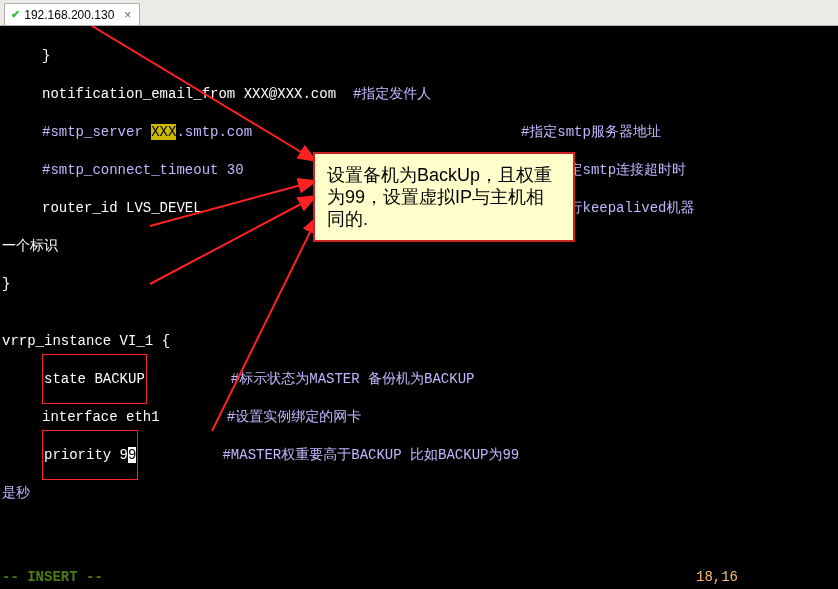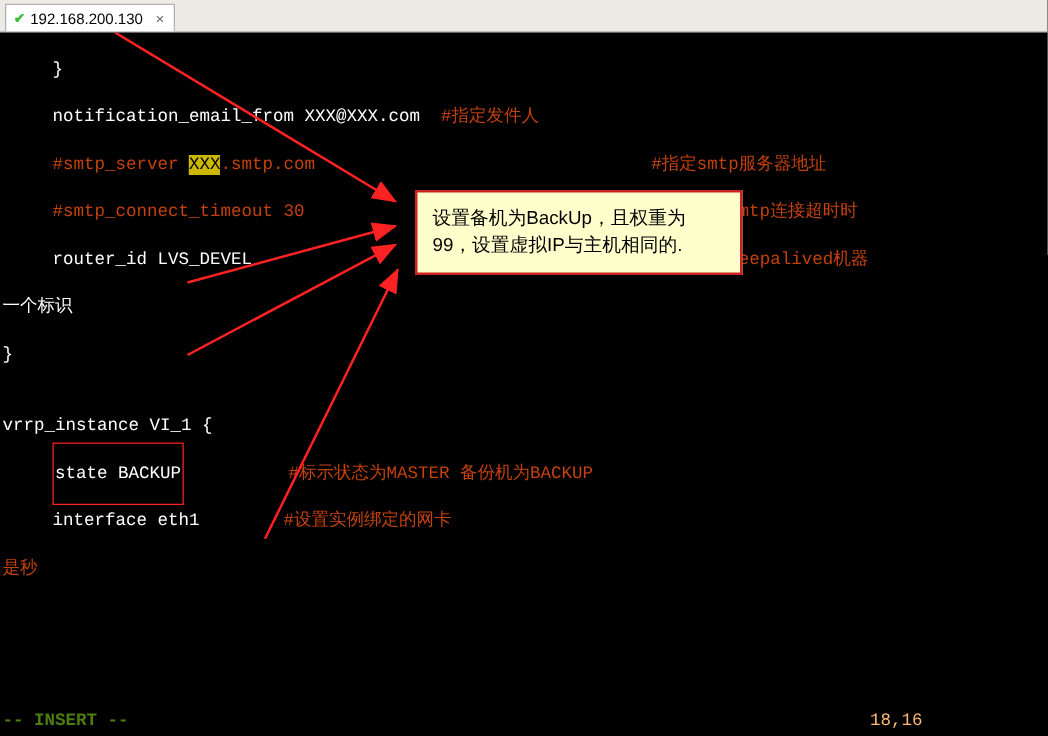--- a/index.html
+++ b/index.html
@@ -51,34 +51,34 @@
     height: 563px;
     position: relative;
     padding: 2px;
     line-height: 19px;
     white-space: pre;
     overflow: hidden;
   }
   .line { padding-left: 0; }
   .i1 { padding-left: 40px; }
   .w  { color: #ffffff; }
-  .c  { color: #c2410c; }
+  .c  { color: #c4b5fd; }
   .hl { background: #ccb800; color: #000; }
   .redbox { border: 1px solid #ff2222; padding: 16px 1px; }
   .cursor { background: #fff; color:#000; }
   .callout {
     position: absolute;
-    left: 332px;
+    left: 313px;
     top: 126px;
     width: 262px;
     background: #ffffcc;
     border: 2px solid #cc2222;
     padding: 10px 12px;
     font-family: "SimSun", "Microsoft YaHei", sans-serif;
-    font-size: 15px;
+    font-size: 18px;
     color: #000;
     line-height: 22px;
     white-space: normal;
     z-index: 10;
   }
   svg.arrows {
     position: absolute;
     left: 0; top: 0;
     width: 838px; height: 563px;
     pointer-events: none;
@@ -114,20 +114,21 @@
 <div class="line i1"><span class="w">notification_email_from XXX@XXX.com</span>  <span class="c">#指定发件人</span></div>
 <div class="line i1"><span class="c">#smtp_server </span><span class="hl">XXX</span><span class="c">.smtp.com</span>                                <span class="c">#指定smtp服务器地址</span></div>
 <div class="line i1"><span class="c">#smtp_connect_timeout 30</span>                                    <span class="c">#指定smtp连接超时时</span></div>
 <div class="line i1"><span class="w">router_id LVS_DEVEL</span>                                         <span class="c">#运行keepalived机器</span></div>
 <div class="line"><span class="w">一个标识</span></div>
 <div class="line"><span class="w">}</span></div>
 <div class="line"><span class="w"></span></div>
 <div class="line"><span class="w">vrrp_instance VI_1 {</span></div>
 <div class="line i1"><span class="redbox"><span class="w">state BACKUP</span></span>          <span class="c">#标示状态为MASTER 备份机为BACKUP</span></div>
 <div class="line i1"><span class="w">interface eth1</span>        <span class="c">#设置实例绑定的网卡</span></div>
+<div class="line i1"><span class="redbox"><span class="w">priority 9</span><span class="cursor">9</span></span>          <span class="c">#MASTER权重要高于BACKUP 比如BACKUP为99</span></div>
 <div class="line"><span class="c">是秒</span></div>
 
 
 
 
 
 
 
 
 

